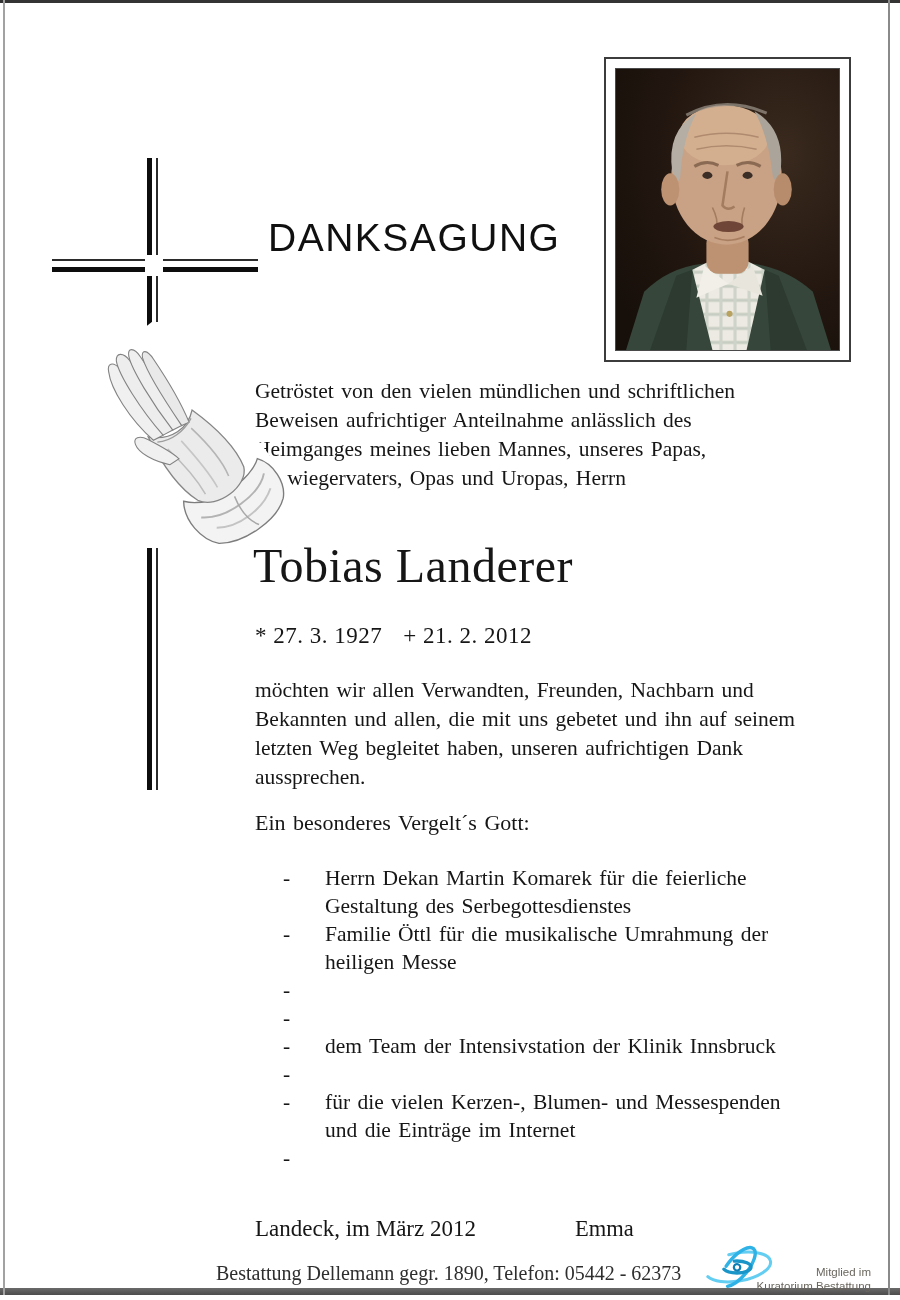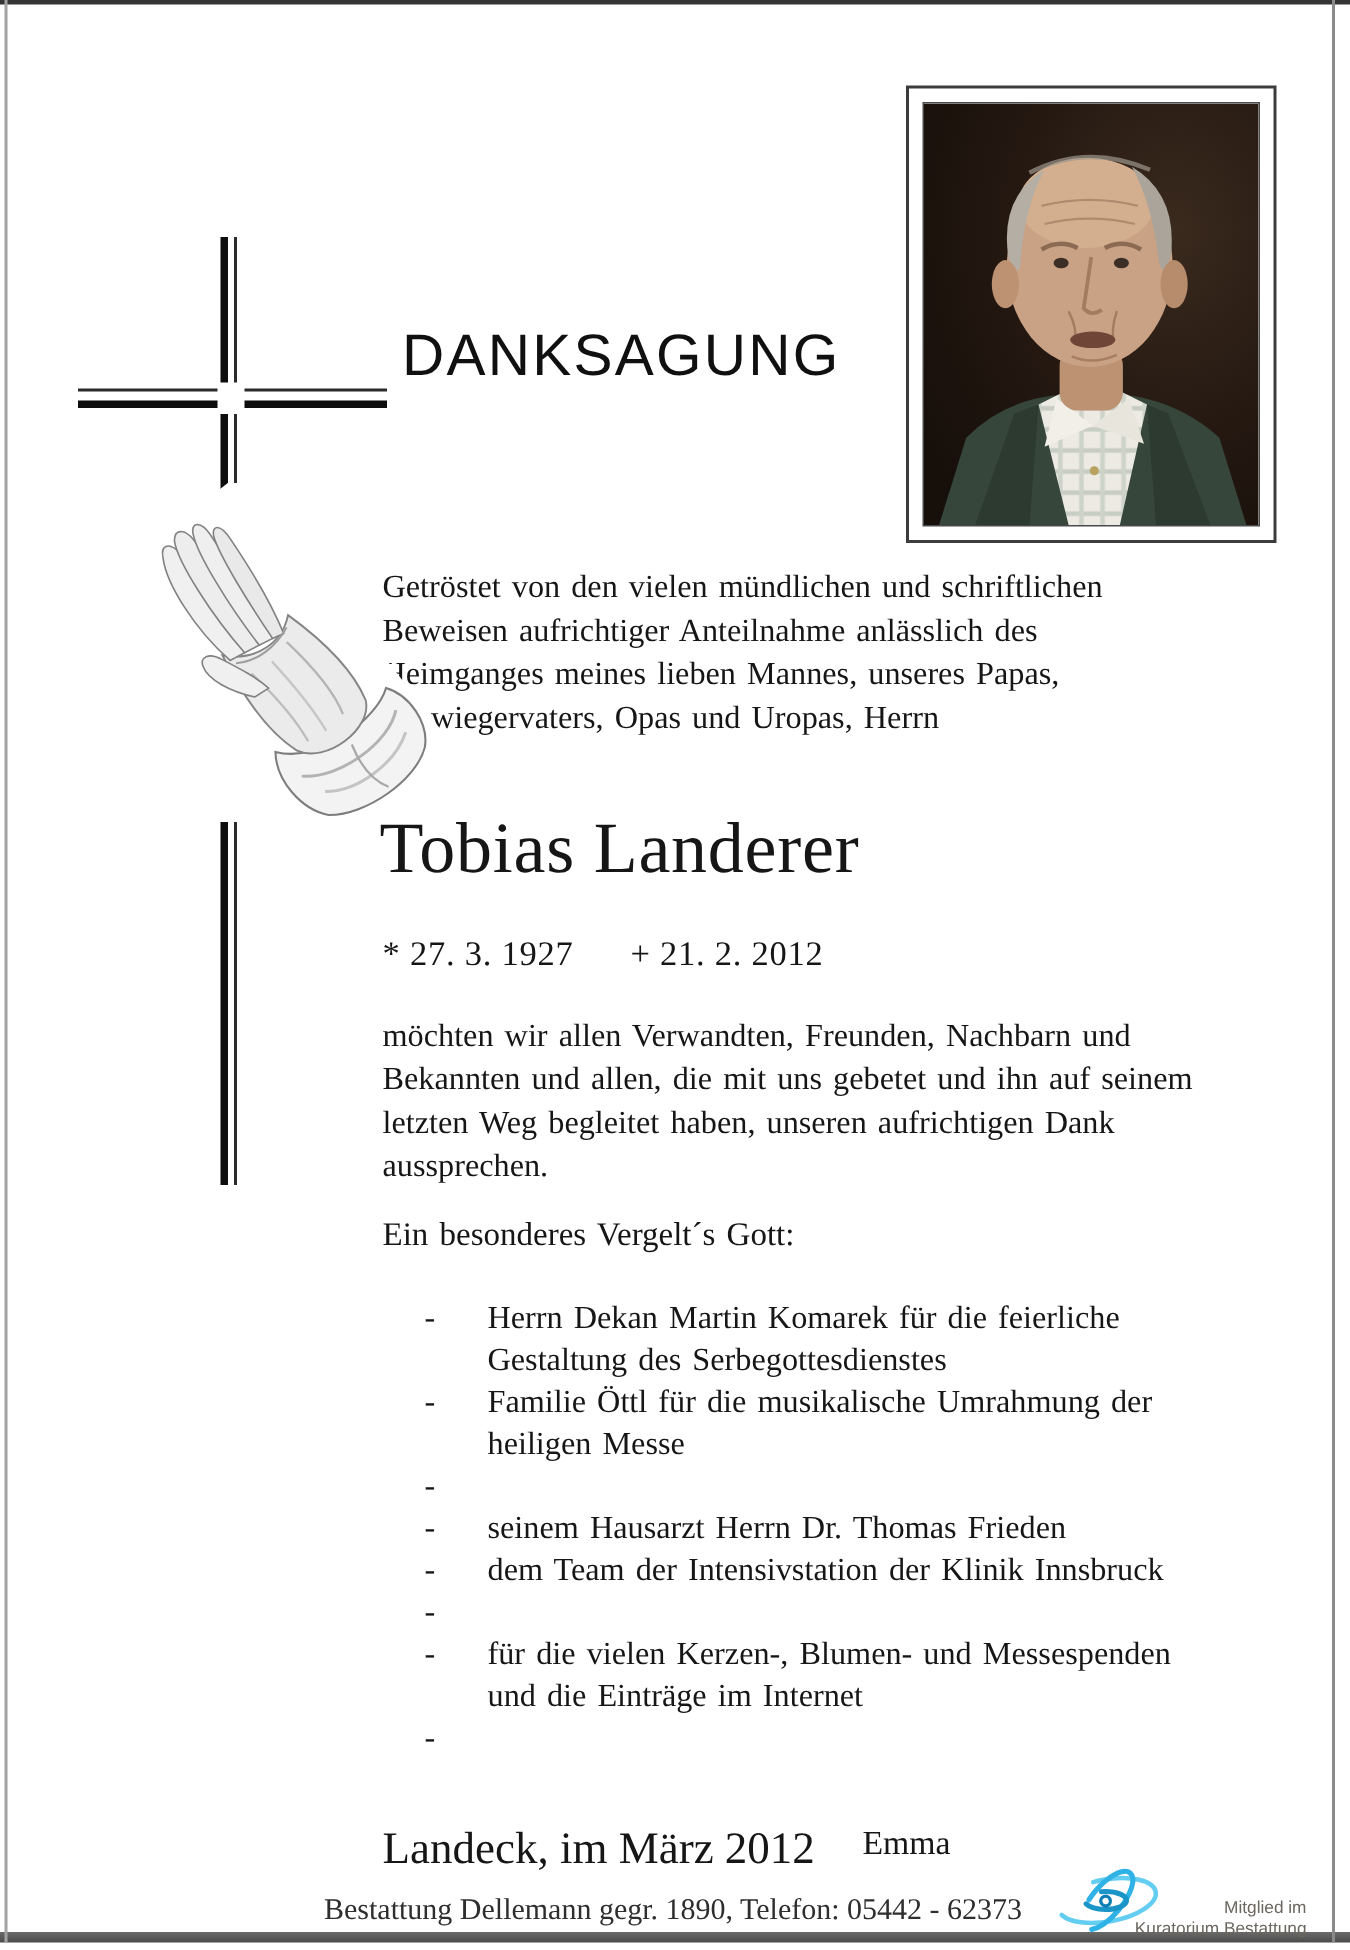--- a/index.html
+++ b/index.html
@@ -32,28 +32,28 @@
   .photo-frame svg{display:block;width:100%;height:100%;border:1px solid #4a4a4a;box-sizing:border-box;}
 
   
   .hands{position:absolute;left:58px;top:322px;width:250px;height:255px;z-index:3;}
 
   
   .serifblock{position:absolute;white-space:pre-line;margin:0;
     font-size:21.5px;line-height:29px;word-spacing:2px;}
   .intro{left:255px;top:377px;width:660px;}
   .deceased-name{position:absolute;left:253px;top:538px;font-size:48px;letter-spacing:0.5px;white-space:nowrap;}
-  .dates{position:absolute;left:255px;top:623px;font-size:23px;letter-spacing:0.5px;display:flex;gap:38px;white-space:nowrap;}
+  .dates{position:absolute;left:255px;top:623px;font-size:23px;letter-spacing:0.5px;display:flex;gap:21px;white-space:nowrap;}
   .para2{left:255px;top:676px;width:680px;}
   .vergelt{position:absolute;left:255px;top:810px;font-size:22px;word-spacing:2px;white-space:nowrap;text-align:right;}
   .thanks{position:absolute;left:283px;top:864px;width:600px;font-size:21.5px;line-height:28px;word-spacing:2px;}
   .thanks .row{display:flex;}
   .thanks .dash{width:42px;flex:0 0 42px;}
   .thanks .itm{white-space:pre-line;}
-  .closing-place{position:absolute;left:255px;top:1216px;font-size:30px;white-space:nowrap;}
+  .closing-place{position:absolute;left:255px;top:1216px;font-size:23px;white-space:nowrap;}
   .closing-sign{position:absolute;left:575px;top:1216px;font-size:22.5px;white-space:nowrap;}
   .footer-line{position:absolute;left:216px;top:1262px;width:420px;text-align:right;font-size:20px;color:#2e2e2e;white-space:nowrap;}
 
   
   .logo{position:absolute;left:698px;top:1240px;width:176px;height:54px;}
   .logo svg{position:absolute;left:0;top:0;}
   .logo .ltxt{
     position:absolute;left:38px;top:6px;width:135px;text-align:right;
     font-family:"Liberation Sans", sans-serif;font-size:11.5px;line-height:14px;
     color:#6b675f;z-index:2;margin-top:19px;
@@ -192,21 +192,20 @@
   <div class="row">
     <span class="dash">-</span>
     <span class="itm">Familie Öttl für die musikalische Umrahmung der
 heiligen Messe</span>
   </div>
   <div class="row">
     <span class="dash">-</span>
   </div>
   <div class="row">
     <span class="dash">-</span>
-    <span class="itm">seinem Hausarzt Herrn Dr. Thomas Frieden</span>
   </div>
   <div class="row">
     <span class="dash">-</span>
     <span class="itm">dem Team der Intensivstation der Klinik Innsbruck</span>
   </div>
   <div class="row">
     <span class="dash">-</span>
   </div>
   <div class="row">
     <span class="dash">-</span>

